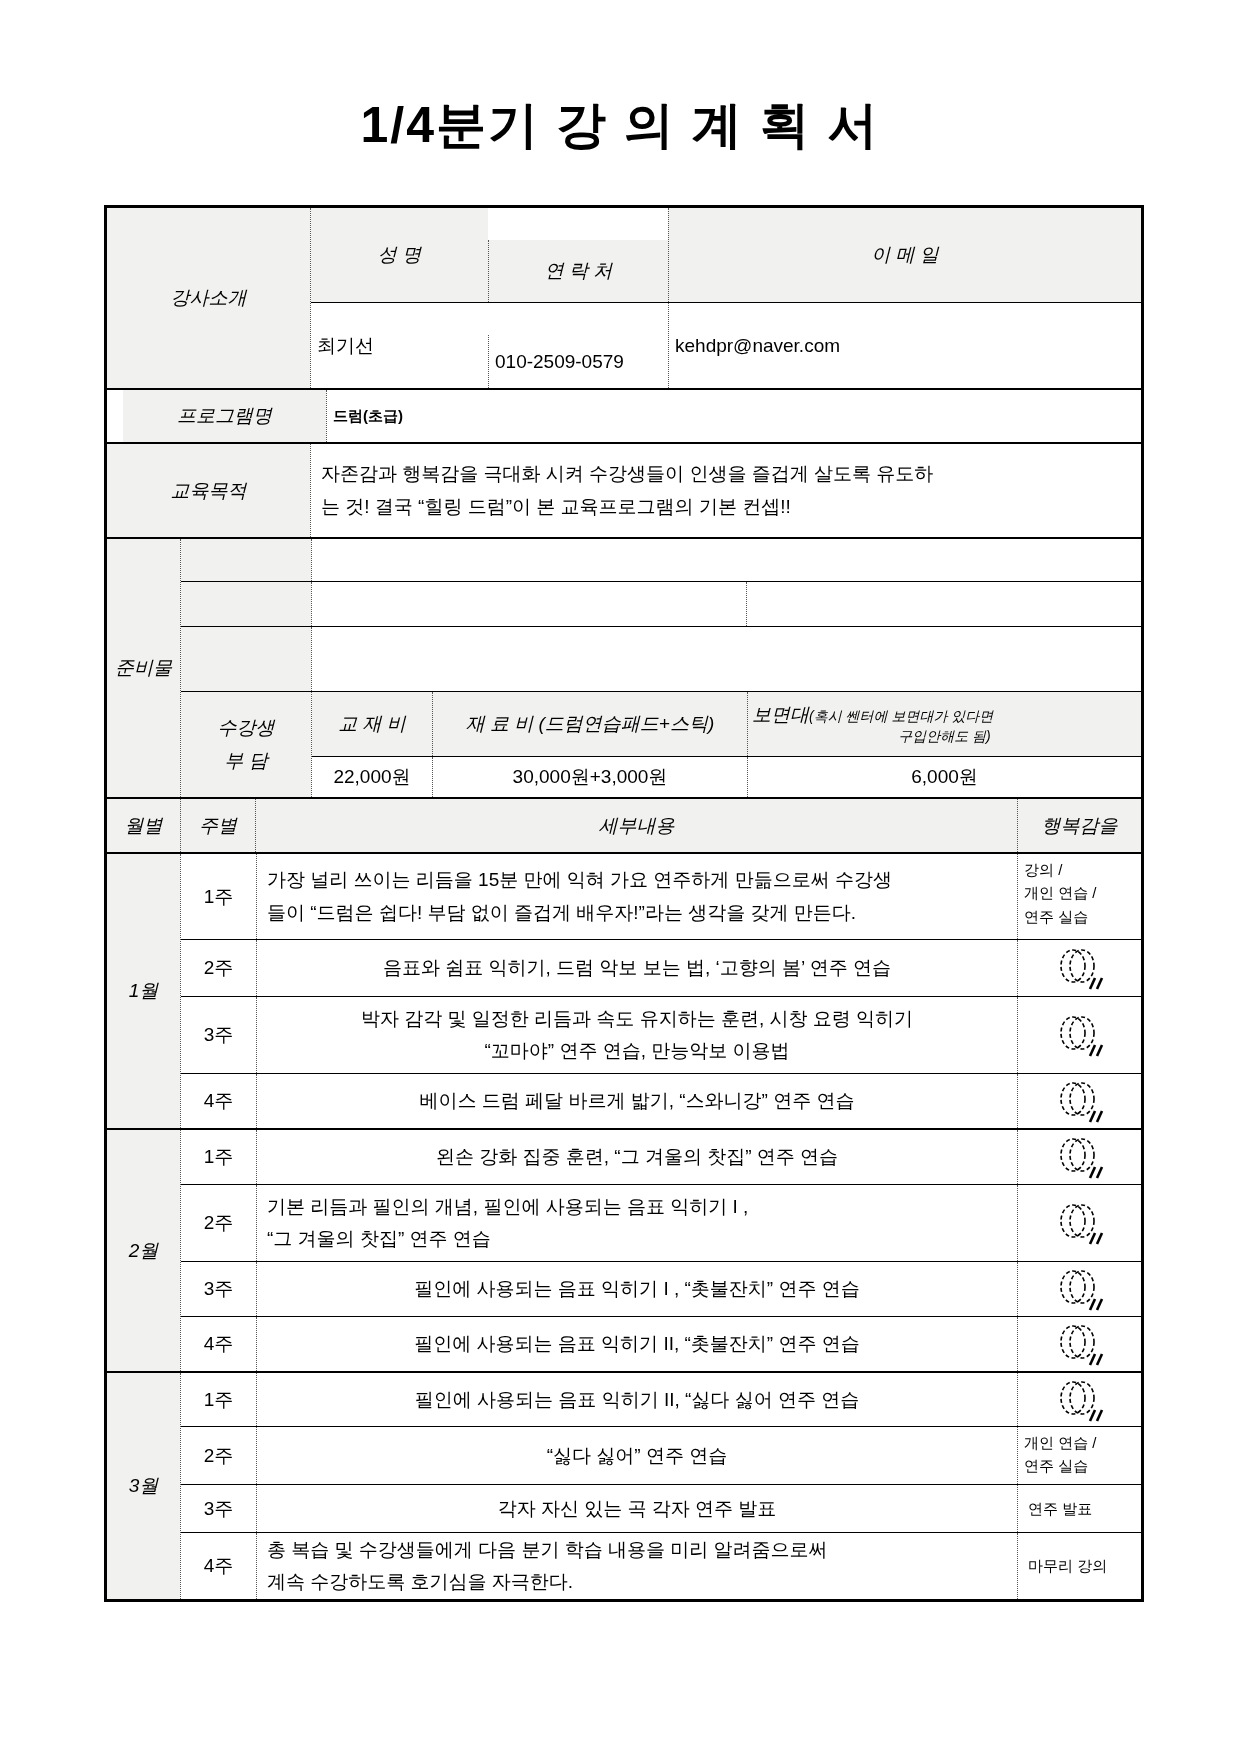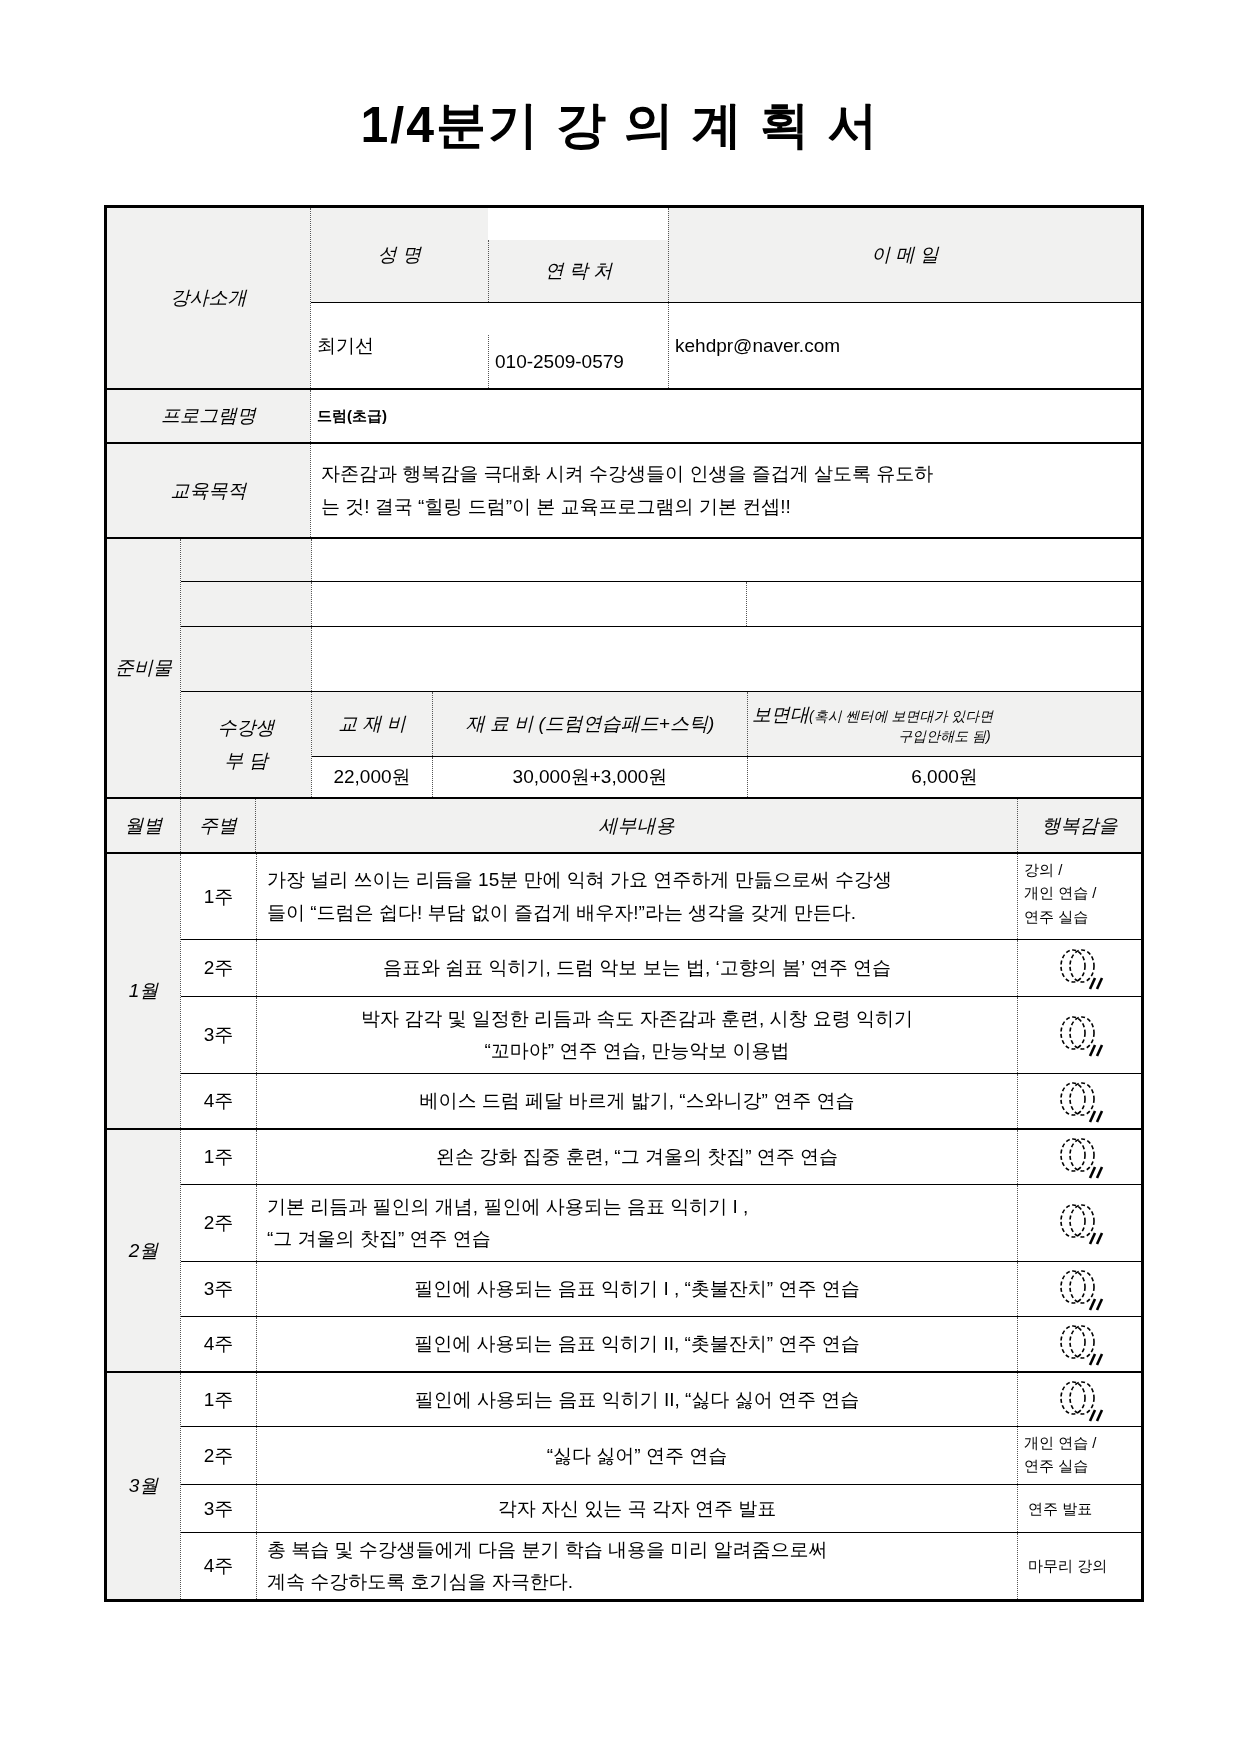--- a/index.html
+++ b/index.html
@@ -25,21 +25,21 @@
   .big{font-size:15px;}
   .small{font-size:14px;}
   .msmall{font-size:15px;line-height:1.55;}
   .lh{line-height:1.7;}
   .w73{width:73px;flex:none;}  .w75{width:75px;flex:none;}
   .w130{width:130px;flex:none;} .w120{width:120px;flex:none;}
   .w315{width:315px;flex:none;} .w203{width:203px;flex:none;}
   .w177{width:177px;flex:none;} .w180{width:180px;flex:none;margin-top:32px;}
   .w124{width:124px;flex:none;} .w435{width:435px;flex:none;}
   .flex1{flex:1;}
-  .h62{min-height:62px;} .h53{min-height:53px;} .h52{min-height:52px;}
+  .h62{min-height:62px;} .h53{min-height:53px;} .h52{min-height:52px;margin-left:16px;}
   .h93{min-height:93px;} .h42{min-height:42px;} .h44{min-height:44px;}
   .h64{min-height:64px;} .h40{min-height:40px;text-align:center;} .h85{min-height:85px;}
   .h56{min-height:56px;} .h76{min-height:76px;} .h54{min-height:54px;}
   .h57{min-height:57px;} .h47{min-height:47px;} .h66{min-height:66px;}
   .methodtxt{align-items:flex-start;justify-content:flex-start;padding:4px 4px 2px 6px;}
   .standhead{padding:10px 4px;}
   .standline2{text-align:center;}
   .ditto-wrap{width:100%;display:flex;justify-content:center;align-items:center;}
 </style>
 </head>
@@ -150,21 +150,21 @@
                 <ellipse cx="28" cy="20" rx="12" ry="16" fill="none" stroke="#000" stroke-width="1.6" stroke-dasharray="4 2.5"></ellipse>
                 <path d="M41 32 L36 43" stroke="#000" stroke-width="2.6"></path>
                 <path d="M48 32 L43 43" stroke="#000" stroke-width="2.6"></path>
               </svg>
             </span>
         </div>
       </div>
       <div class="row t1 h76">
         <div class="cell center w75">3주</div>
         <div class="cell col center flex1 dotl lh">
-          <div>박자 감각 및 일정한 리듬과 속도 자존감과 훈련, 시창 요령 익히기</div>
+          <div>박자 감각 및 일정한 리듬과 속도 유지하는 훈련, 시창 요령 익히기</div>
           <div>“꼬마야” 연주 연습, 만능악보 이용법</div>
         </div>
         <div class="cell w124 dotl">
             <span class="ditto-wrap">
           <svg width="52" height="44" viewBox="0 0 52 44">
                 <ellipse cx="19" cy="20" rx="12" ry="16" fill="none" stroke="#000" stroke-width="1.6" stroke-dasharray="4 2.5"></ellipse>
                 <ellipse cx="28" cy="20" rx="12" ry="16" fill="none" stroke="#000" stroke-width="1.6" stroke-dasharray="4 2.5"></ellipse>
                 <path d="M41 32 L36 43" stroke="#000" stroke-width="2.6"></path>
                 <path d="M48 32 L43 43" stroke="#000" stroke-width="2.6"></path>
               </svg>

